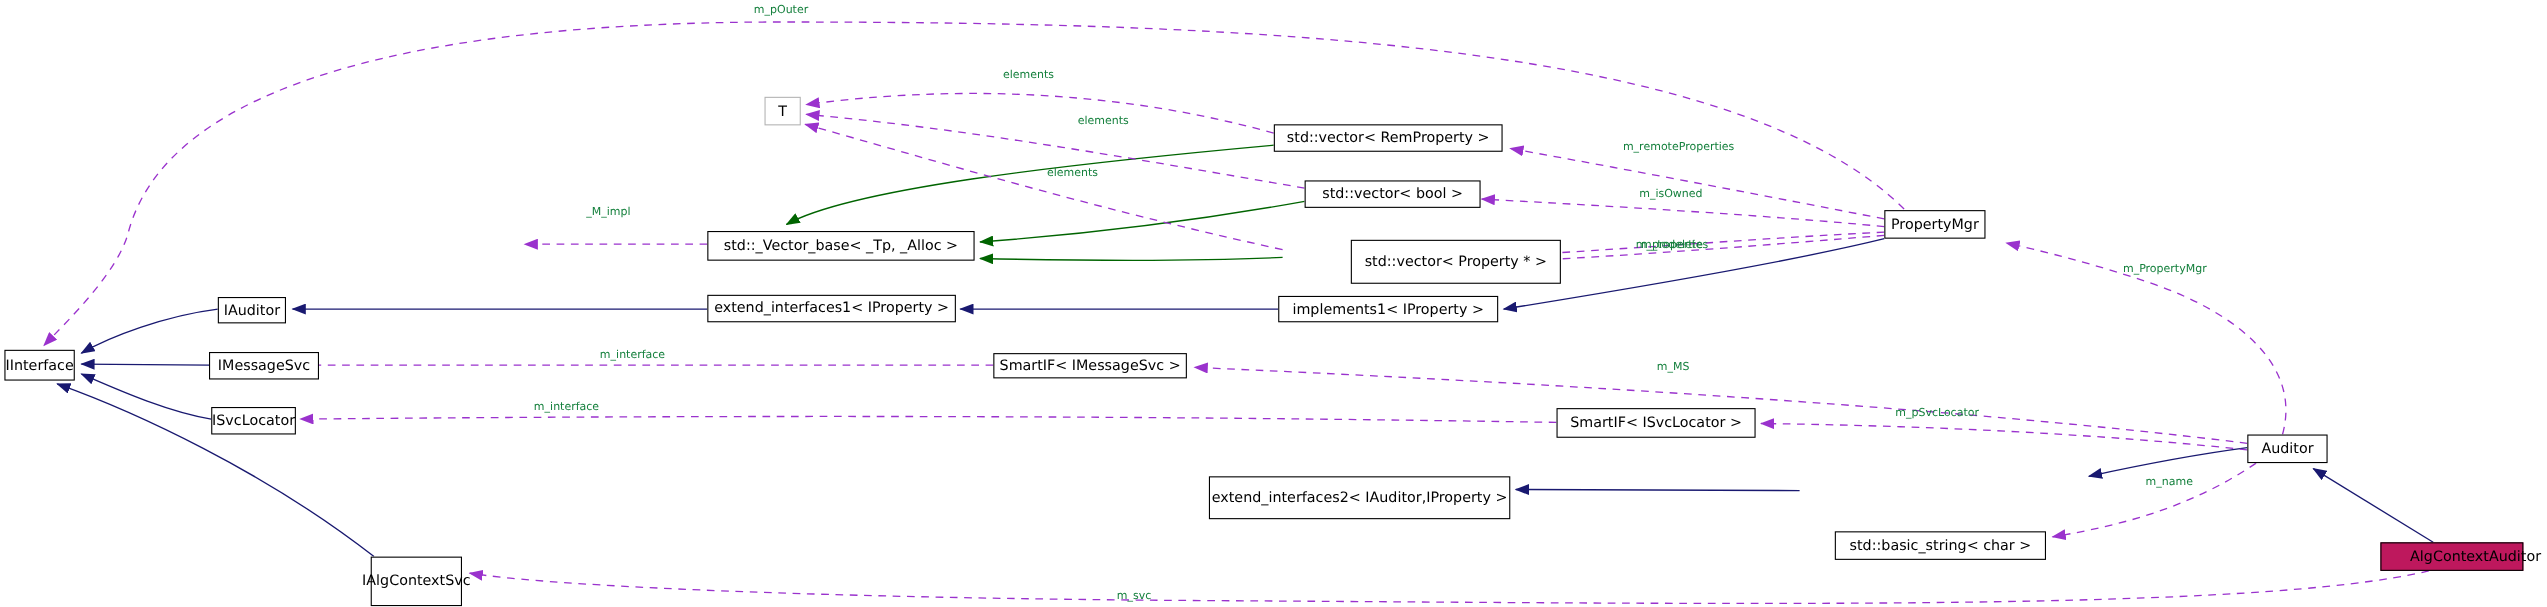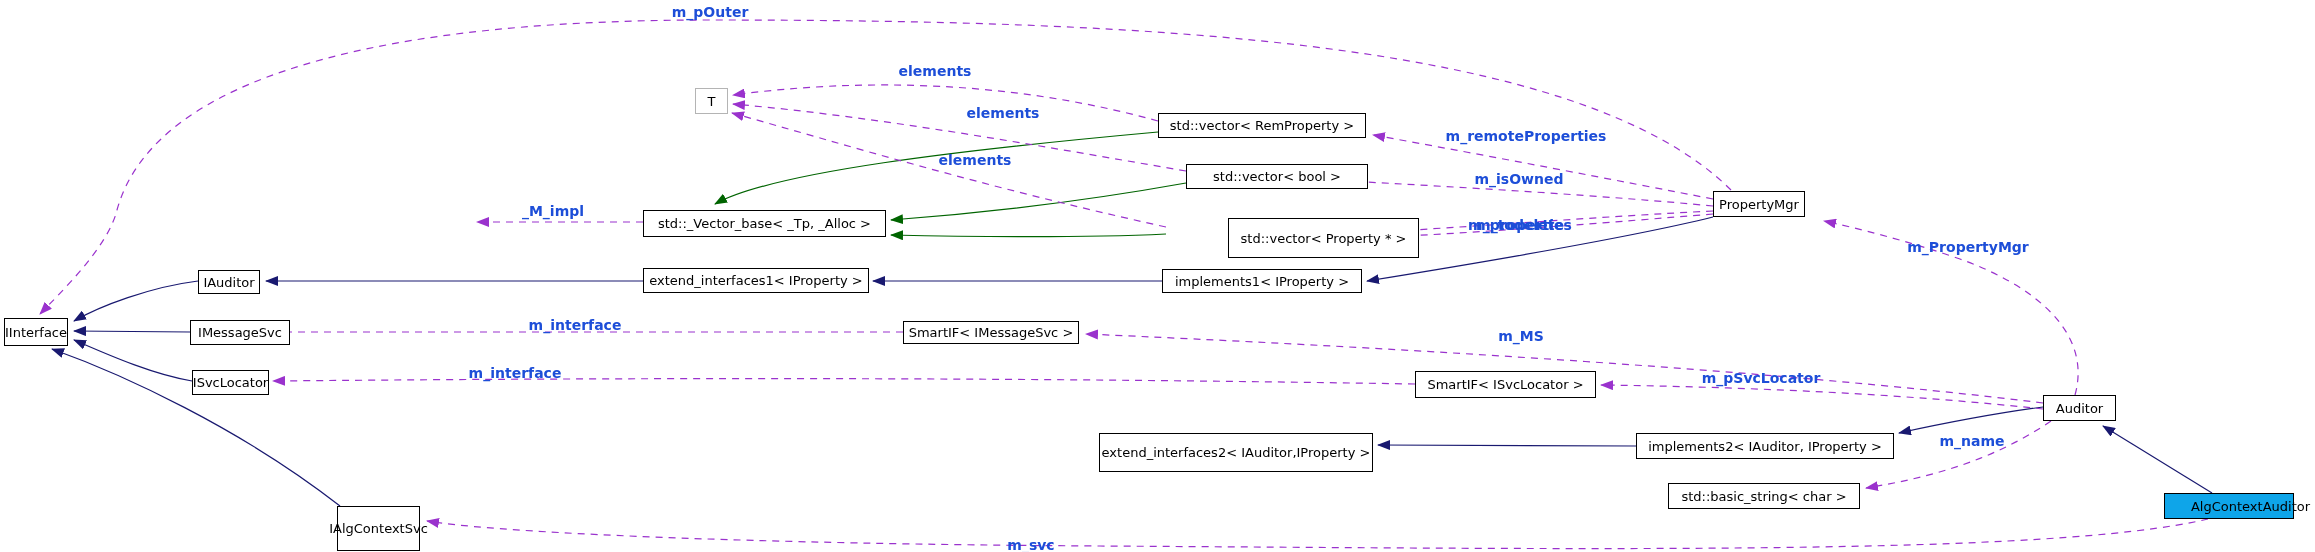--- a/index.html
+++ b/index.html
@@ -3,23 +3,23 @@
 <meta charset="utf-8">
 <style>
   html,body{margin:0;padding:0;background:#ffffff;}
   #diagram{position:relative;width:2315px;height:552px;background:#ffffff;overflow:hidden;
            font-family:"DejaVu Sans","Liberation Sans",sans-serif;}
   #edges{position:absolute;left:0;top:0;z-index:0;}
   .node{position:absolute;z-index:2;box-sizing:border-box;background:#ffffff;border:1px solid #000000;
         display:flex;align-items:center;justify-content:center;font-size:13px;color:#000000;
         white-space:nowrap;line-height:1;}
   .node.tmpl{border-color:#b4b4b4;}
-  .node.current{background:#0ea5e9;padding-left:43px;}
-  .elabel{position:absolute;z-index:1;transform:translateX(-50%);font-size:14px;color:#1d4ed8;
-          white-space:nowrap;line-height:1;font-weight:bold;}
+  .node.current{background:#be185d;padding-left:43px;}
+  .elabel{position:absolute;z-index:1;transform:translateX(-50%);font-size:10px;color:#15803d;
+          white-space:nowrap;line-height:1;}
 </style>
 </head>
 <body>
 
 <div id="diagram">
 
   <svg id="edges" width="2315" height="552" viewBox="0 0 2315 552">
     <defs>
       <marker id="arrBlue" markerUnits="userSpaceOnUse" markerWidth="14" markerHeight="10" refX="12" refY="5" orient="auto">
         <polygon points="0,0 13,5 0,10" fill="#191970"></polygon>
@@ -73,37 +73,36 @@
 
   <div class="node" style="left:4px;top:318px;width:64px;height:28px">IInterface</div>
   <div class="node" style="left:198px;top:270px;width:62px;height:24px">IAuditor</div>
   <div class="node" style="left:190px;top:320px;width:100px;height:25px">IMessageSvc</div>
   <div class="node" style="left:192px;top:370px;width:77px;height:25px">ISvcLocator</div>
   <div class="node" style="left:337px;top:506px;width:83px;height:45px">IAlgContextSvc</div>
   <div class="node" style="left:643px;top:210px;width:243px;height:27px">std::_Vector_base&lt; _Tp, _Alloc &gt;</div>
   <div class="node" style="left:643px;top:268px;width:226px;height:25px">extend_interfaces1&lt; IProperty &gt;</div>
   <div class="node tmpl" style="left:695px;top:88px;width:33px;height:26px">T</div>
   <div class="node" style="left:1158px;top:113px;width:208px;height:25px">std::vector&lt; RemProperty &gt;</div>
-  <div class="node" style="left:1186px;top:164px;width:182px;height:25px">std::vector&lt; bool &gt;</div>
+  <div class="node" style="left:1186px;top:164px;width:160px;height:25px">std::vector&lt; bool &gt;</div>
   <div class="node" style="left:1228px;top:218px;width:191px;height:40px">std::vector&lt; Property * &gt;</div>
   <div class="node" style="left:1162px;top:269px;width:200px;height:24px">implements1&lt; IProperty &gt;</div>
   <div class="node" style="left:903px;top:321px;width:176px;height:23px">SmartIF&lt; IMessageSvc &gt;</div>
   <div class="node" style="left:1415px;top:371px;width:181px;height:27px">SmartIF&lt; ISvcLocator &gt;</div>
   <div class="node" style="left:1099px;top:433px;width:274px;height:39px">extend_interfaces2&lt; IAuditor,IProperty &gt;</div>
-  <div class="node" style="left:1636px;top:433px;width:258px;height:26px">implements2&lt; IAuditor, IProperty &gt;</div>
   <div class="node" style="left:1668px;top:483px;width:192px;height:26px">std::basic_string&lt; char &gt;</div>
   <div class="node" style="left:1713px;top:191px;width:92px;height:26px">PropertyMgr</div>
   <div class="node" style="left:2043px;top:395px;width:73px;height:26px">Auditor</div>
   <div class="node current" style="left:2164px;top:493px;width:130px;height:26px">AlgContextAuditor</div>
 
   <span class="elabel" style="left:710px;top:5px">m_pOuter</span>
   <span class="elabel" style="left:935px;top:64px">elements</span>
   <span class="elabel" style="left:1003px;top:106px">elements</span>
   <span class="elabel" style="left:975px;top:153px">elements</span>
-  <span class="elabel" style="left:553px;top:204px">_M_impl</span>
+  <span class="elabel" style="left:553px;top:188px">_M_impl</span>
   <span class="elabel" style="left:1526px;top:129px">m_remoteProperties</span>
   <span class="elabel" style="left:1519px;top:172px">m_isOwned</span>
   <span class="elabel" style="left:1520px;top:218px">m_todelete</span>
   <span class="elabel" style="left:1520px;top:218px">m_properties</span>
   <span class="elabel" style="left:575px;top:318px">m_interface</span>
   <span class="elabel" style="left:515px;top:366px">m_interface</span>
   <span class="elabel" style="left:1521px;top:329px">m_MS</span>
   <span class="elabel" style="left:1761px;top:371px">m_pSvcLocator</span>
   <span class="elabel" style="left:1968px;top:240px">m_PropertyMgr</span>
   <span class="elabel" style="left:1972px;top:434px">m_name</span>

